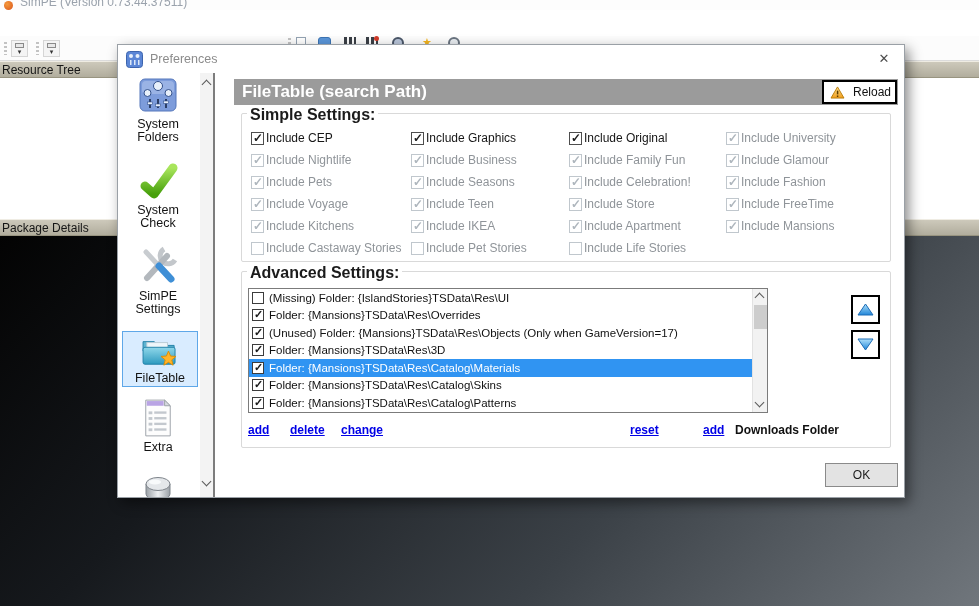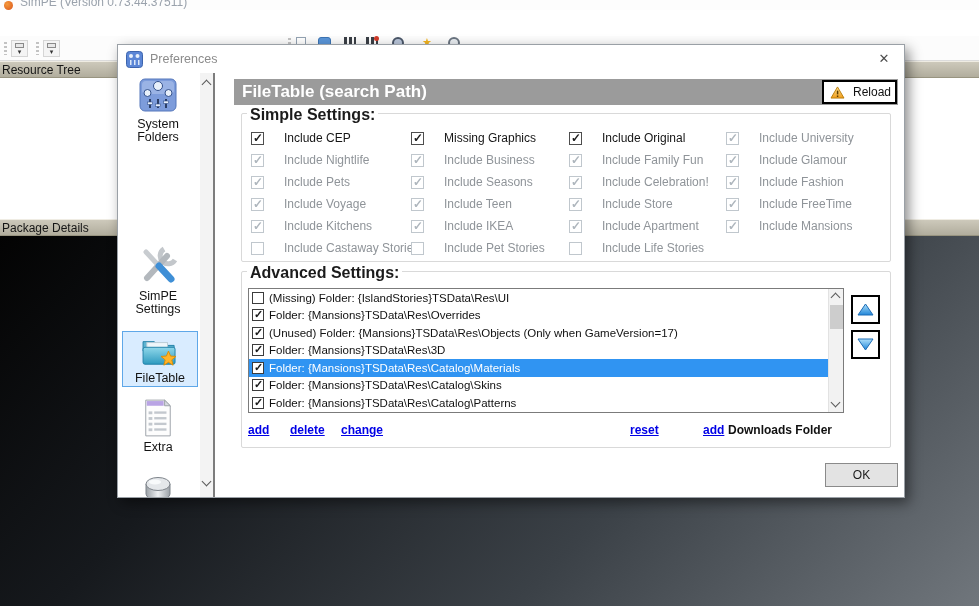--- a/index.html
+++ b/index.html
@@ -51,46 +51,46 @@
   
   .main-header { position:absolute; left:116px; top:34px; width:664px; height:26px; background:#9b9b9b;
                  color:#fff; font-weight:bold; font-size:17px; line-height:26px; padding-left:8px; }
   .reload-btn { position:absolute; left:704px; top:35px; width:75px; height:24px; background:#fff;
                 border:2px solid #000; display:flex; align-items:center; gap:8px; padding-left:6px;
                 font-size:12px; color:#111; cursor:pointer; }
   .gbox { position:absolute; border:1px solid #d9d9d9; border-radius:2px; }
   .gbox-label { position:absolute; background:#fff; font-weight:bold; font-size:16px; color:#1b1b1b; padding:0 3px; }
 
   
-  .cb-row { position:absolute; display:flex; align-items:center; gap:20px; font-size:12px; color:#161616;
+  .cb-row { position:absolute; display:flex; align-items:center; gap:2px; font-size:12px; color:#161616;
             height:14px; white-space:nowrap; cursor:pointer; }
   .cb { width:13px; height:13px; border:1px solid #4d4d4d; background:#fff; position:relative; flex:none; }
   .cb-row.checked .cb::after { content:"✓"; position:absolute; left:1px; top:-2px; font-size:12px;
                                font-weight:bold; color:#1a1a1a; }
   .cb-row.disabled { color:#8f9499; }
   .cb-row.disabled .cb { border-color:#c0c7cd; }
   .cb-row.disabled.checked .cb::after { color:#aeb6bd; }
 
   
-  .listbox { position:absolute; left:130px; top:243px; width:596px; height:125px; border:1px solid #7b7b7b;
+  .listbox { position:absolute; left:130px; top:243px; width:520px; height:125px; border:1px solid #7b7b7b;
              background:#fff; overflow:hidden; }
   .lrow { display:flex; align-items:center; height:17.5px; width:calc(100% - 15px); padding-left:3px;
           font-size:11.5px; color:#111; white-space:nowrap; cursor:pointer; }
   .lrow .lcb { width:12px; height:12px; border:1px solid #3c3c3c; background:#fff; margin-right:5px;
                position:relative; flex:none; }
   .lrow.checked .lcb::after { content:"✓"; position:absolute; left:1px; top:-2px; font-size:11px;
                               font-weight:bold; color:#1a1a1a; }
   .lrow.selected { background:#3094f2; color:#fff; }
   .list-scroll { position:absolute; right:0; top:0; width:15px; height:100%; background:#f2f2f2; border-left:1px solid #e2e2e2; }
   .list-thumb { position:absolute; left:1px; top:16px; width:13px; height:24px; background:#cdcdcd; }
   .move-btn { position:absolute; width:29px; height:29px; background:#fff; border:2px solid #000;
               display:flex; align-items:center; justify-content:center; cursor:pointer; }
 
   .link { position:absolute; font-weight:bold; font-size:12px; color:#0000e6; text-decoration:underline; cursor:pointer; }
-  .downloads-label { position:absolute; font-weight:bold; font-size:12px; color:#111; }
+  .downloads-label { position:absolute; font-weight:bold; font-size:12px; color:#111;margin-left:7px; }
   .ok-btn { position:absolute; left:707px; top:418px; width:73px; height:24px; background:#e3e3e3;
             border:1px solid #8a8a8a; font-size:12px; color:#1a1a1a; text-align:center; line-height:22px; cursor:pointer; }
 </style>
 </head>
 <body>
 
 <div id="screen">
 
   <div class="app-titlebar">
     <div class="app-logo"></div>
@@ -154,20 +154,32 @@
         <rect x="10" y="23" width="2" height="9" fill="#2c3f66"></rect>
           <rect x="18" y="23" width="2" height="9" fill="#2c3f66"></rect>
         <rect x="26" y="23" width="2" height="9" fill="#2c3f66"></rect>
         <rect x="8.5" y="26" width="5" height="2.5" fill="#e8f0fa" stroke="#33518c" stroke-width="0.6"></rect>
         <rect x="16.5" y="28" width="5" height="2.5" fill="#e8f0fa" stroke="#33518c" stroke-width="0.6"></rect>
         <rect x="24.5" y="25" width="5" height="2.5" fill="#e8f0fa" stroke="#33518c" stroke-width="0.6"></rect>
       </svg>
       <span>System Folders</span>
     </div>
 
+    <div class="side-item" style="top:117px">
+      <svg width="40" height="38" viewBox="0 0 40 38">
+        <defs>
+            <linearGradient id="ggc" x1="0" y1="0" x2="0" y2="1">
+          <stop offset="0" stop-color="#a8e55c"></stop>
+              <stop offset="1" stop-color="#47a00c"></stop>
+            </linearGradient>
+          </defs>
+        <path d="M7 24 L16 32 L35 6" stroke="url(#ggc)" stroke-width="9" fill="none" stroke-linecap="round" stroke-linejoin="round"></path>
+      </svg>
+      <span>System Check</span>
+    </div>
 
     <div class="side-item selected" style="top:286px">
       <svg width="38" height="32" viewBox="0 0 40 34">
         <defs>
             <linearGradient id="gfo" x1="0" y1="0" x2="0" y2="1">
           <stop offset="0" stop-color="#8fd7ea"></stop>
               <stop offset="1" stop-color="#2e9abf"></stop>
             </linearGradient>
           </defs>
         <path d="M2 6 h12 l3 4 h18 v6 h-33 z" fill="#5fb4d2" stroke="#1f7fa6"></path>
@@ -265,21 +277,21 @@
         <span class="cb"></span>
         <span>Include Kitchens</span>
       </label>
     <label class="cb-row disabled" style="left:133px;top:196px">
         <span class="cb"></span>
         <span>Include Castaway Stories</span>
       </label>
 
     <label class="cb-row checked" style="left:293px;top:86px">
         <span class="cb"></span>
-        <span>Missing Graphics</span>
+        <span>Include Graphics</span>
       </label>
     <label class="cb-row checked disabled" style="left:293px;top:108px">
         <span class="cb"></span>
         <span>Include Business</span>
       </label>
     <label class="cb-row checked disabled" style="left:293px;top:130px">
         <span class="cb"></span>
         <span>Include Seasons</span>
       </label>
     <label class="cb-row checked disabled" style="left:293px;top:152px">

